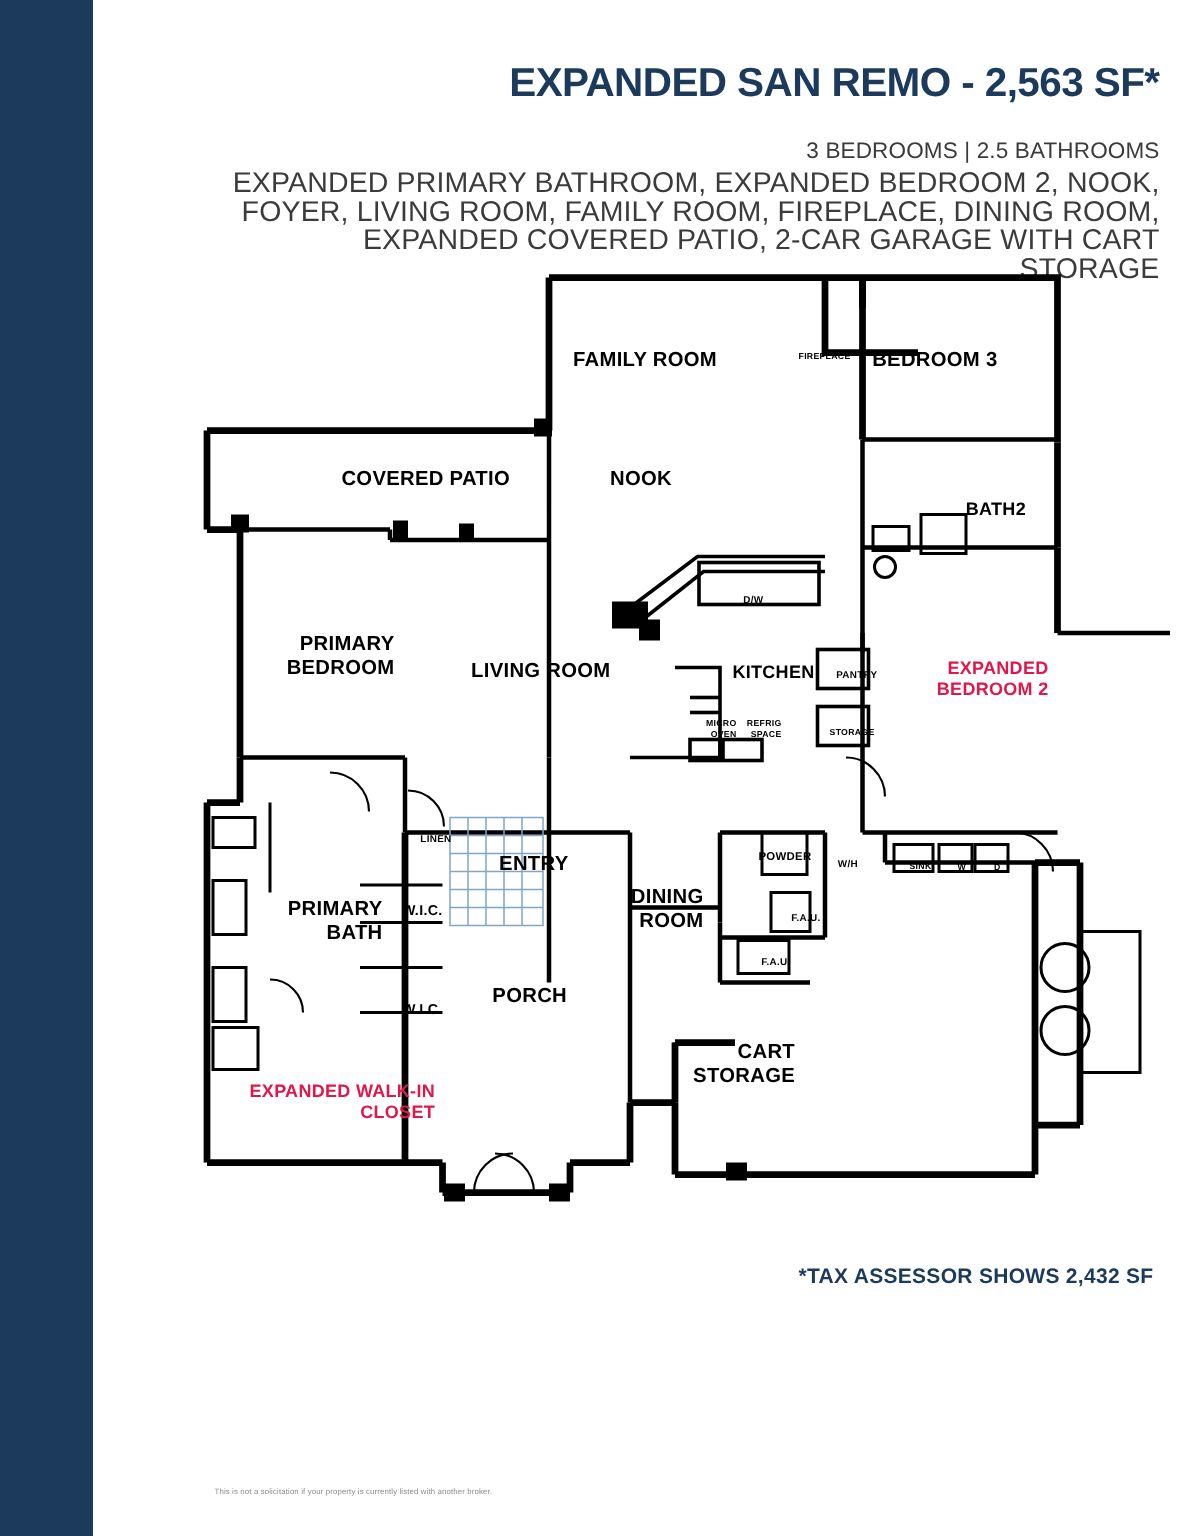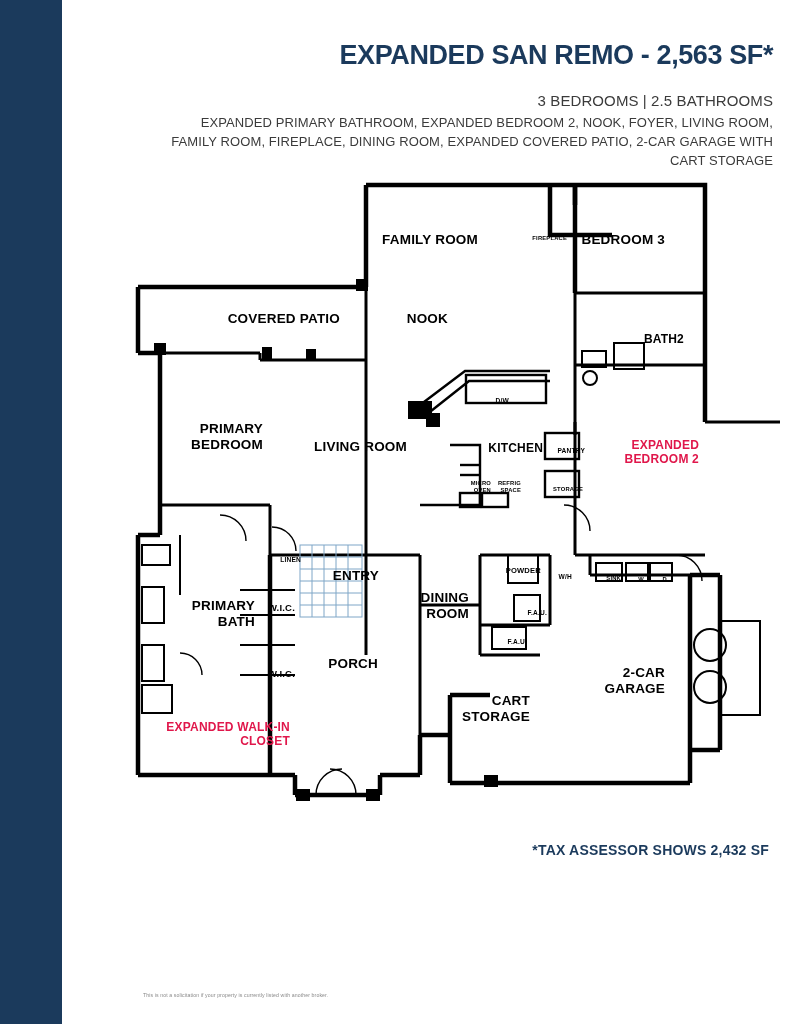--- a/index.html
+++ b/index.html
@@ -47,21 +47,21 @@
   }
   .header .subtitle {
     color: #3b3b3b;
     font-size: 15px;
     line-height: 21px;
     margin-top: 20px;
     letter-spacing: 0.1px;
   }
   .header .features {
     color: #3b3b3b;
-    font-size: 13px;
+    font-size: 19px;
     line-height: 19px;
     margin-top: 2px;
     letter-spacing: 0.1px;
   }
   .footnote {
     position: absolute;
     right: 22px;
     top: 842px;
     color: #1b3a5c;
     font-size: 14px;
@@ -293,22 +293,20 @@
     <div class="lbl s6" style="left:538px; top:401px; width:18px;  margin-left:-9px;">D</div>
     <div class="lbl s14" style="left:75px;  top:423px; width:120px; margin-left:-60px;">PRIMARY
 BATH</div>
     <div class="lbl s10" style="left:145px; top:428px; width:60px;  margin-left:-30px;">W.I.C.</div>
     <div class="lbl s14" style="left:299px; top:415px; width:100px; margin-left:-50px;">DINING
 ROOM</div>
     <div class="lbl s7" style="left:409px; top:434px; width:36px;  margin-left:-18px;">F.A.U.</div>
     <div class="lbl s7" style="left:389px; top:463px; width:36px;  margin-left:-18px;">F.A.U.</div>
     <div class="lbl s14" style="left:213px; top:481px; width:90px;  margin-left:-45px;">PORCH</div>
     <div class="lbl s10" style="left:145px; top:494px; width:60px;  margin-left:-30px;">W.I.C.</div>
-    <div class="lbl s14" style="left:490px; top:490px; width:110px; margin-left:-55px;">2-CAR
-GARAGE</div>
     <div class="lbl s14" style="left:355px; top:518px; width:110px; margin-left:-55px;">CART
 STORAGE</div>
     <div class="lbl s12 red" style="left:80px; top:546px; width:180px; margin-left:-90px;">EXPANDED WALK-IN
 CLOSET</div>
   </div>
 
   <div class="footnote">*TAX ASSESSOR SHOWS 2,432 SF</div>
   <div class="disclaimer">This is not a solicitation if your property is currently listed with another broker.</div>
 
 </div>

